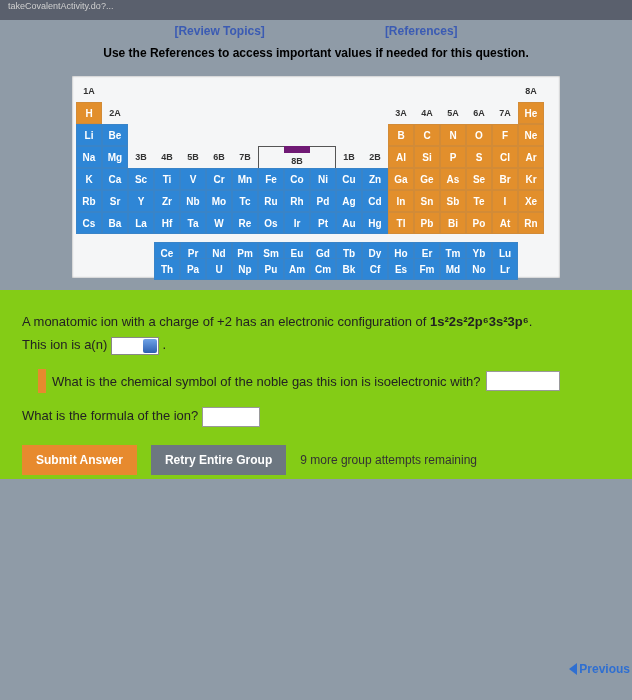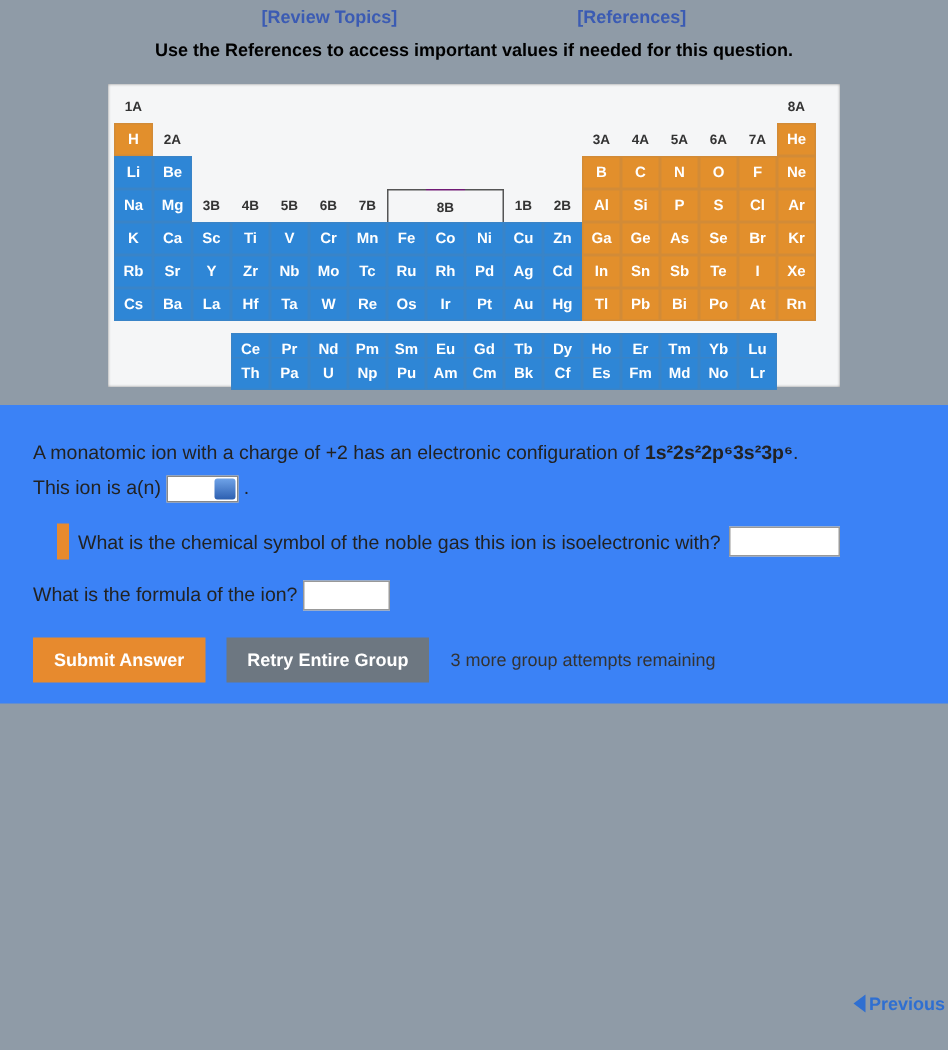--- a/index.html
+++ b/index.html
@@ -43,22 +43,22 @@
     box-shadow: inset 0 0 2px #888;
     font-size:10px;
   }
   .pt-row { display:flex; height:22px; }
   .cell { width:26px; height:22px; display:flex; align-items:center; justify-content:center; font-size:10px; color:#000; font-weight:bold; box-sizing:border-box; border:1px solid rgba(120,120,120,0.15); }
   .gap { width:26px; height:22px; }
   .hdr { background:transparent; border:none; font-weight:bold; color:#333; font-size:9px;} 
   .c-b { background:#2e86d6; color:#fff; } 
   .c-o { background:#e28f2c; color:#fff; }
   .question-area {
-    background:#3b82f6;
-    padding:16px 22px 14px;
+    background:#84cc16;
+    padding:16px 22px 4px;
     font-size:13px;
     color:#222;
     margin:0;
   }
   .qline { margin:8px 0; }
   .select-box {
     display:inline-block; width:46px; height:16px; background:#fff; border:1px solid #888;
     vertical-align:middle; position:relative;
   }
   .select-box::after {
@@ -78,20 +78,21 @@
   .attempts { color:#333; font-size:12px;}
   .prev { position:absolute; right:2px; bottom:24px; color:#2f6fd1; font-weight:bold; display:flex; align-items:center; font-size:12px;}
   .prev-icon { width:0;height:0;border-top:6px solid transparent;border-bottom:6px solid transparent;border-right:8px solid #2f6fd1; margin-right:2px;}
   .page { position:relative; height:700px;}
   .lanth-row { display:flex; height:16px; padding-left:78px;}
 </style>
 </head>
 <body>
 <div class="page">
 
+<div class="top-strip">takeCovalentActivity.do?...</div>
 
 <div class="links-row">
   <a href="#">[Review Topics]</a>
   <a href="#">[References]</a>
 </div>
 
 <div class="instructions">Use the References to access important values if needed for this question.</div>
 
 <div class="ptable-wrap">
 
@@ -160,21 +161,21 @@
 
   <div class="pt-row">
     <div class="cell c-b">Na</div>
     <div class="cell c-b">Mg</div>
     <div class="cell hdr">3B</div>
     <div class="cell hdr">4B</div>
     <div class="cell hdr">5B</div>
     <div class="cell hdr">6B</div>
     <div class="cell hdr">7B</div>
     <div class="cell hdr" style="border-top:1px solid #555;border-left:1px solid #555"></div>
-    <div class="cell hdr" style="border-top:1px solid #701a75">8B</div>
+    <div class="cell hdr" style="border-top:7px solid #701a75">8B</div>
     <div class="cell hdr" style="border-top:1px solid #555;border-right:1px solid #555"></div>
     <div class="cell hdr">1B</div>
     <div class="cell hdr">2B</div>
     <div class="cell c-o">Al</div>
     <div class="cell c-o">Si</div>
     <div class="cell c-o">P</div>
     <div class="cell c-o">S</div>
     <div class="cell c-o">Cl</div>
     <div class="cell c-o">Ar</div>
   </div>
@@ -295,21 +296,21 @@
     <span class="text-input"></span>
   </div>
   <div class="qline">
     <span>What is the formula of the ion?</span>
     <span class="text-input short"></span>
   </div>
 
   <div class="btn-row">
     <div class="btn btn-submit">Submit Answer</div>
     <div class="btn btn-retry">Retry Entire Group</div>
-    <div class="attempts">3 more group attempts remaining</div>
+    <div class="attempts">9 more group attempts remaining</div>
   </div>
 </div>
 
 <div class="prev">
   <span class="prev-icon"></span>
   <span>Previous</span>
 </div>
 
 </div>
 

